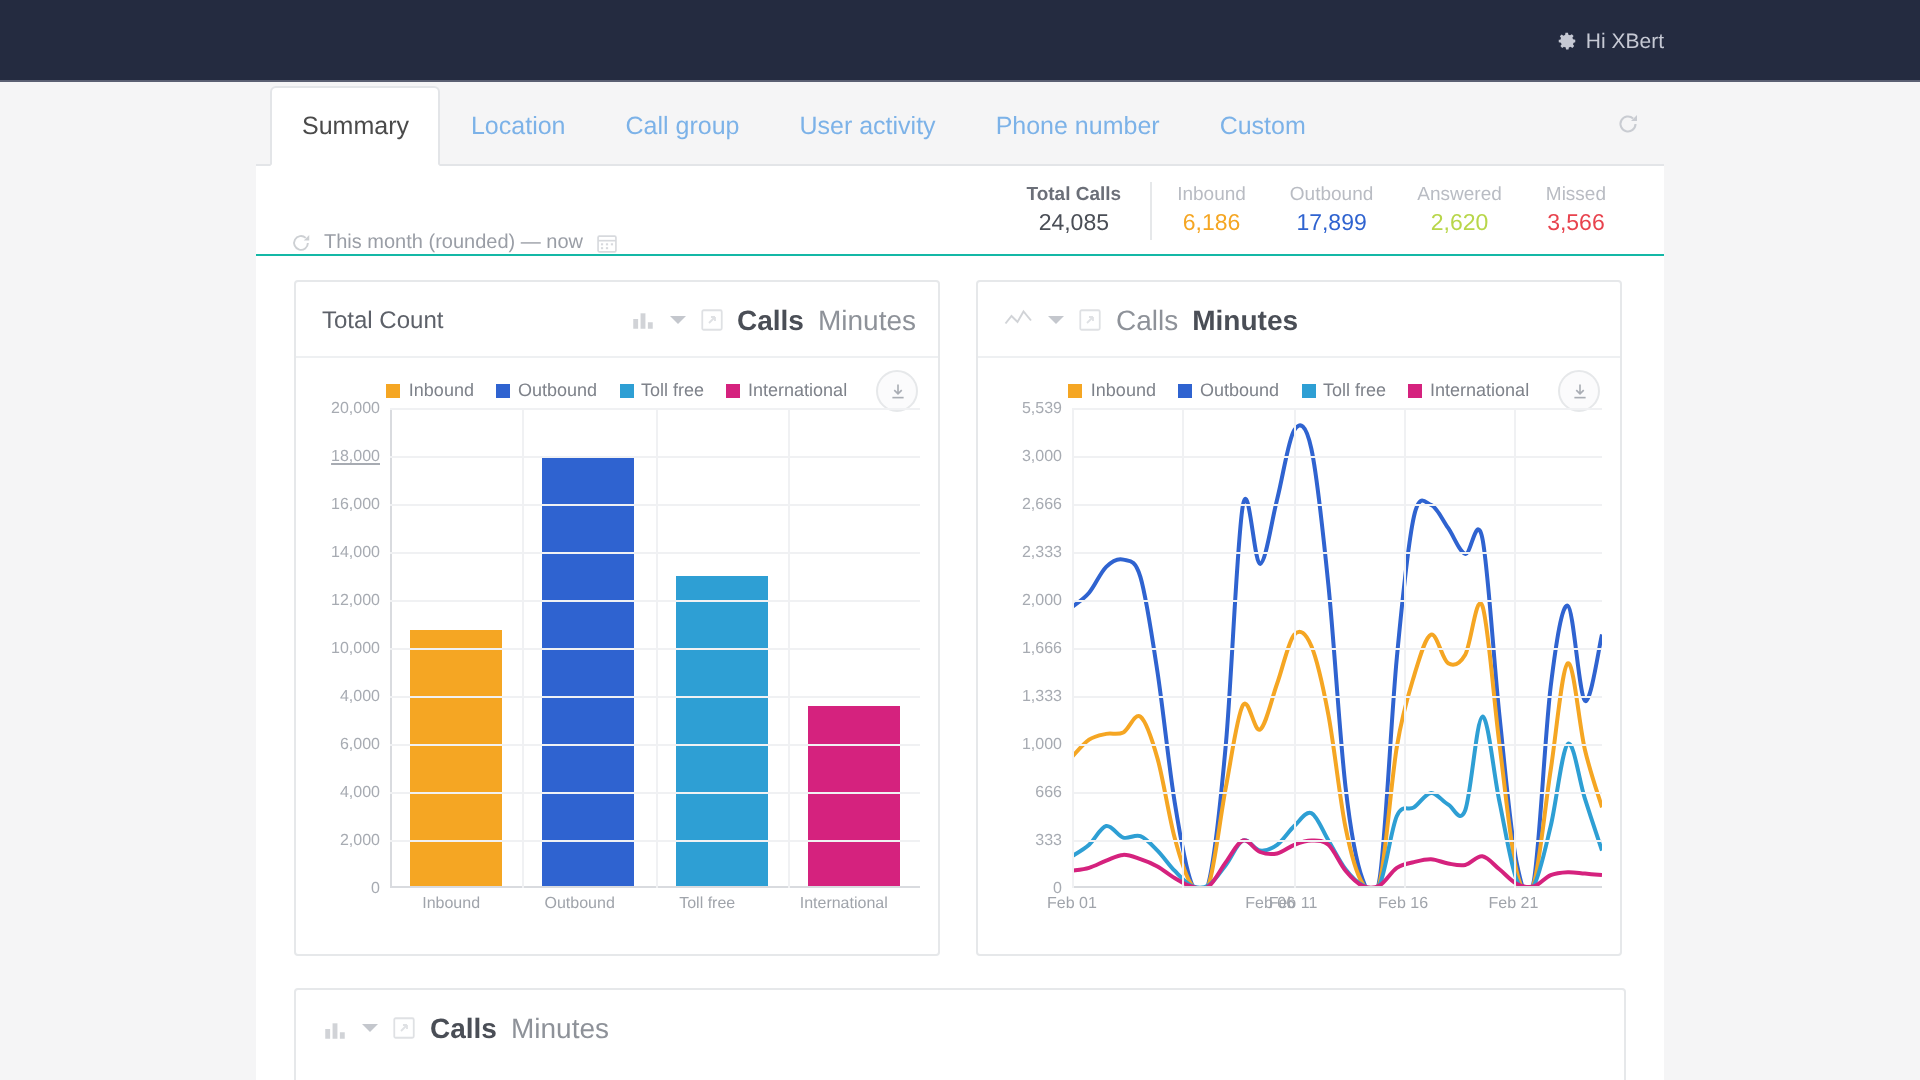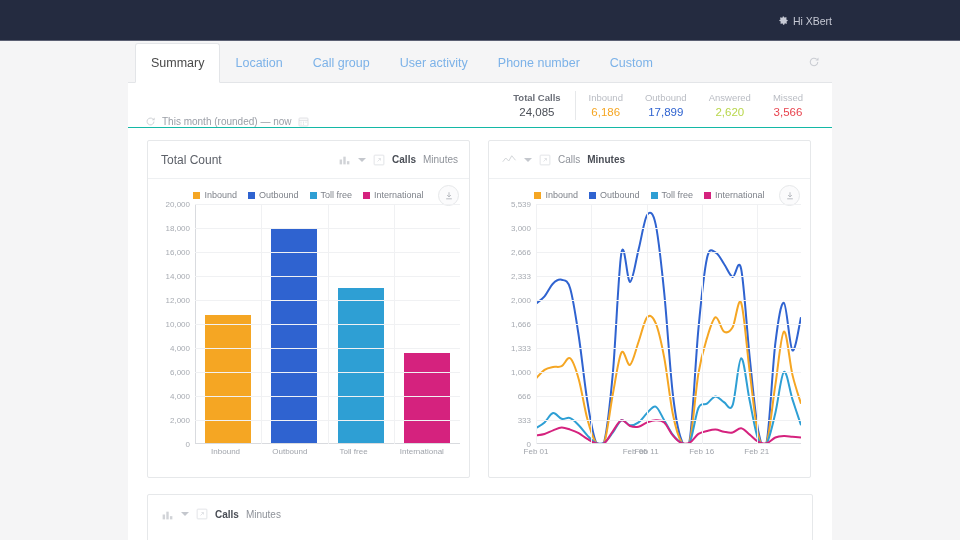--- a/index.html
+++ b/index.html
@@ -138,21 +138,21 @@
   }
   .card-head {
     height: 38px; display: flex; align-items: center;
     padding: 0 11px 0 13px;
     border-bottom: 1px solid #eef0f2;
   }
   .card-title { font-size: 12px; color: #5d6169; flex: 1; }
   .head-tools { display: flex; align-items: center; gap: 7px; }
   .toolicon { opacity: .45; display: block; }
   .caret-sm { width: 0; height: 0; border-left: 4px solid transparent; border-right: 4px solid transparent; border-top: 4px solid #c4c7cd; }
-  .unit { font-size: 10px; color: #8e9299; cursor: pointer; }
+  .unit { font-size: 14px; color: #8e9299; cursor: pointer; }
   .unit.active { color: #4a4e56; font-weight: bold; }
 
   
   .legend {
     display: flex; align-items: center; justify-content: center;
     gap: 11px; padding-top: 11px; position: relative;
   }
   .leg { display: flex; align-items: center; gap: 4px; font-size: 9px; color: #7e828a; }
   .swatch { width: 7px; height: 7px; display: inline-block; }
   .dl-btn {
@@ -311,21 +311,21 @@
         <div class="ylabels">
             <div class="ytick" style="top: 240px;">0</div>
             <div class="ytick" style="top: 216px;">2,000</div>
             <div class="ytick" style="top: 192px;">4,000</div>
             <div class="ytick" style="top: 168px;">6,000</div>
             <div class="ytick" style="top: 144px;">4,000</div>
             <div class="ytick" style="top: 120px;">10,000</div>
             <div class="ytick" style="top: 96px;">12,000</div>
             <div class="ytick" style="top: 72px;">14,000</div>
             <div class="ytick" style="top: 48px;">16,000</div>
-            <div class="ytick" style="top: 24px;">18,000</div>
+            <div class="ytick" style="top: 24px; text-decoration: underline;">18,000</div>
             <div class="ytick" style="top: 0px;">20,000</div>
           </div>
         <div class="gridwrap">
           <div class="bars">
               <div class="bar" style="height: 128.4px; background: rgb(245, 166, 35);"></div>
               <div class="bar" style="height: 214.8px; background: rgb(47, 99, 208);"></div>
               <div class="bar" style="height: 154.8px; background: rgb(46, 159, 212);"></div>
               <div class="bar" style="height: 90px; background: rgb(213, 34, 126);"></div>
             </div>
           <div class="axis-left"></div>

